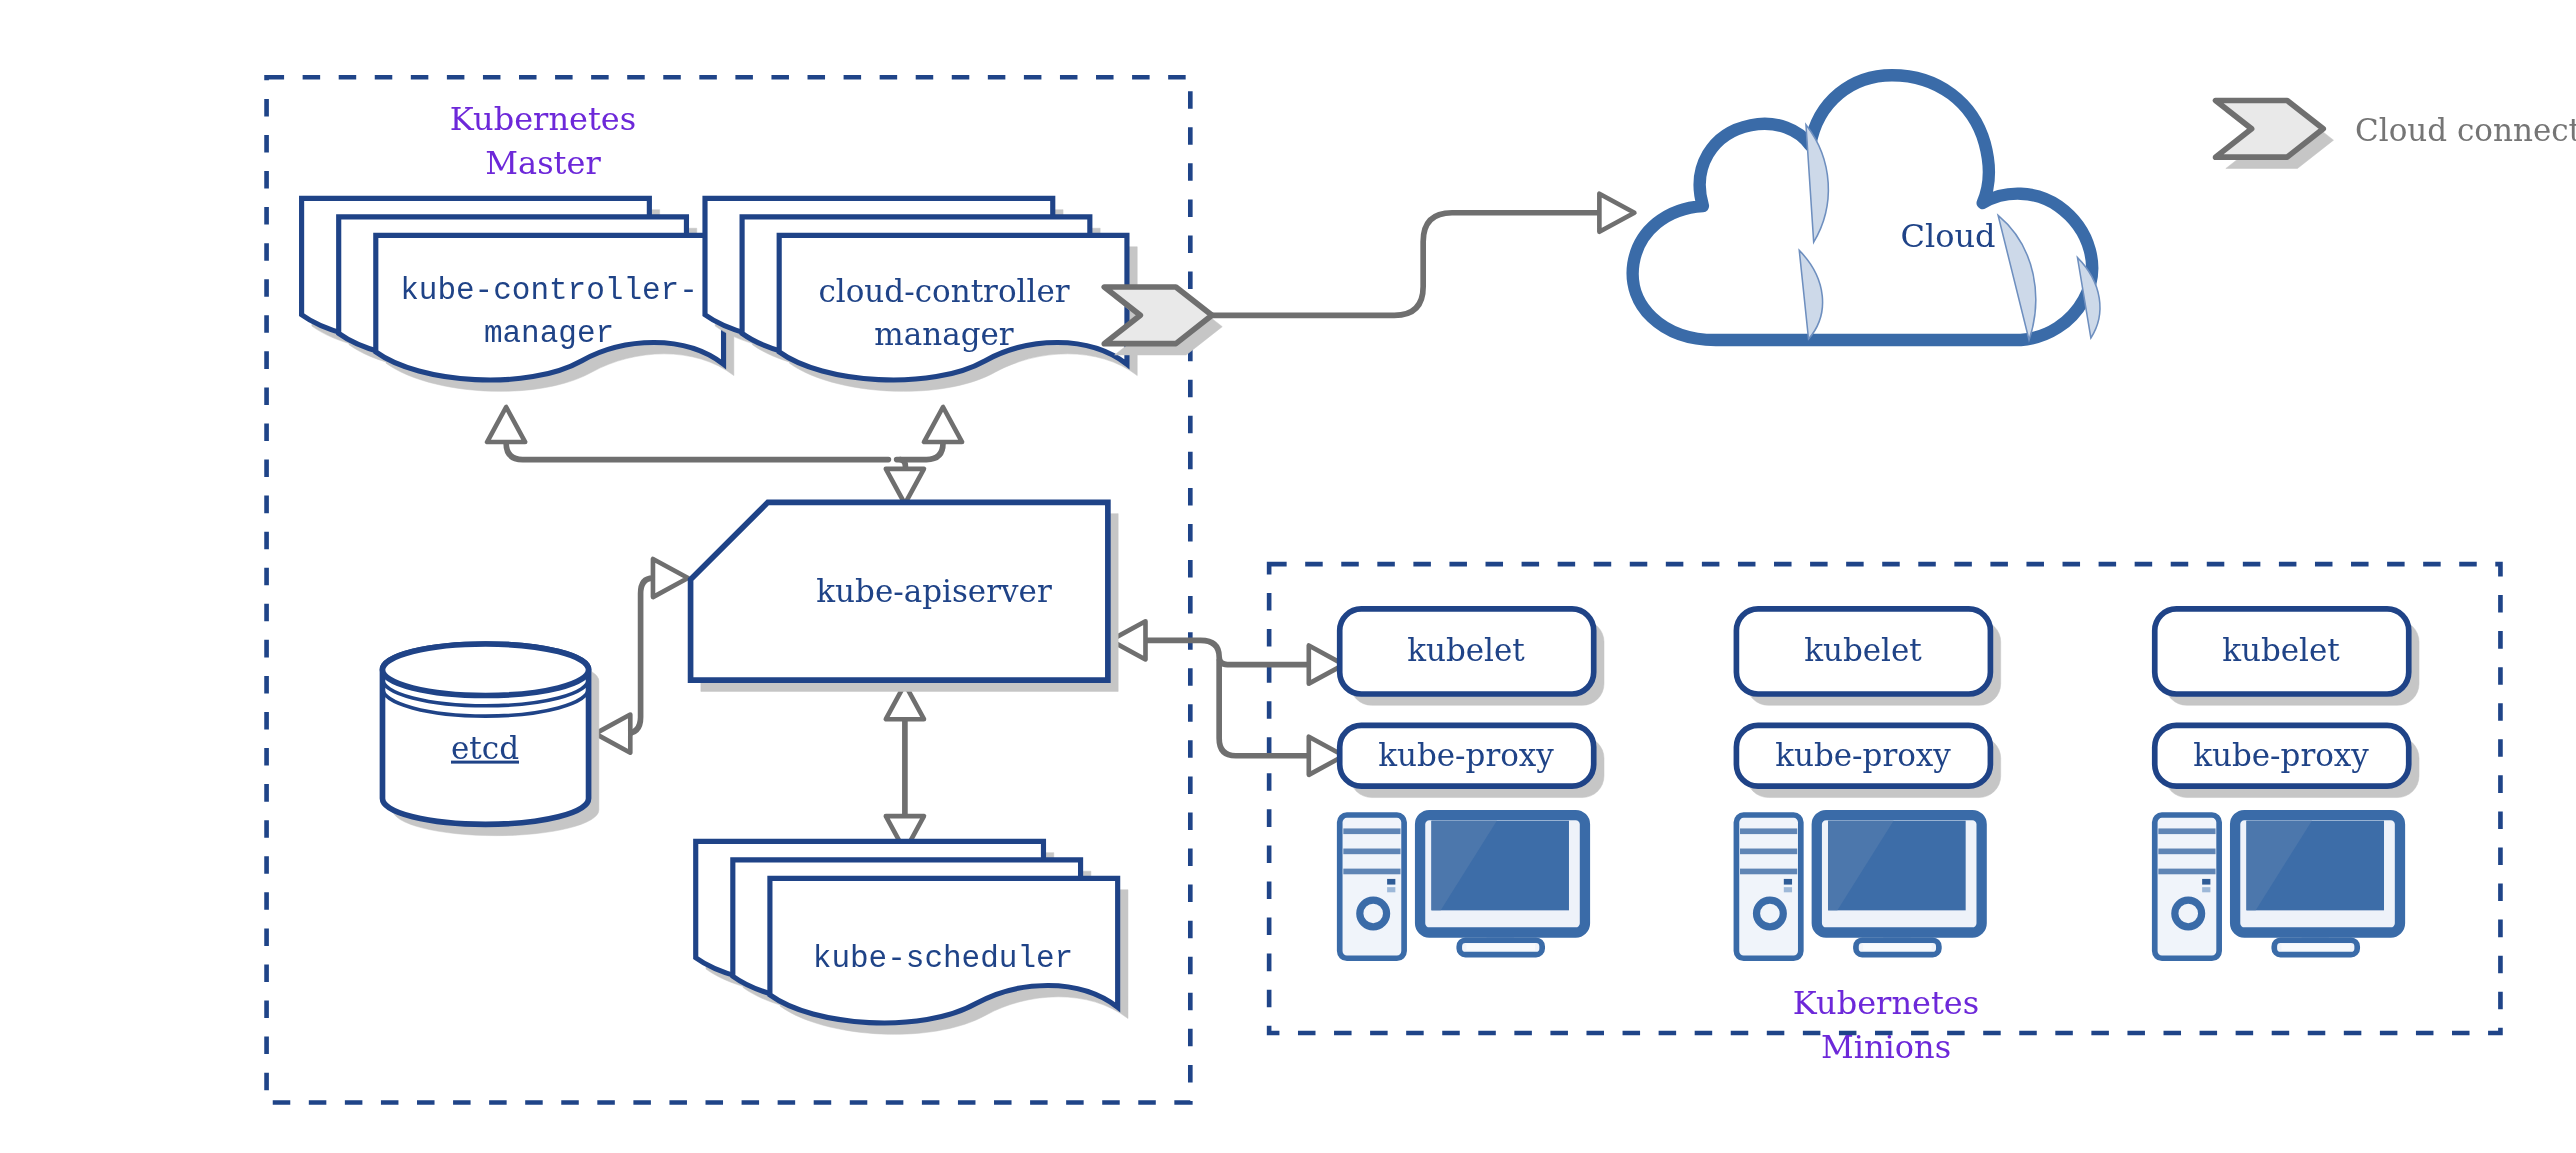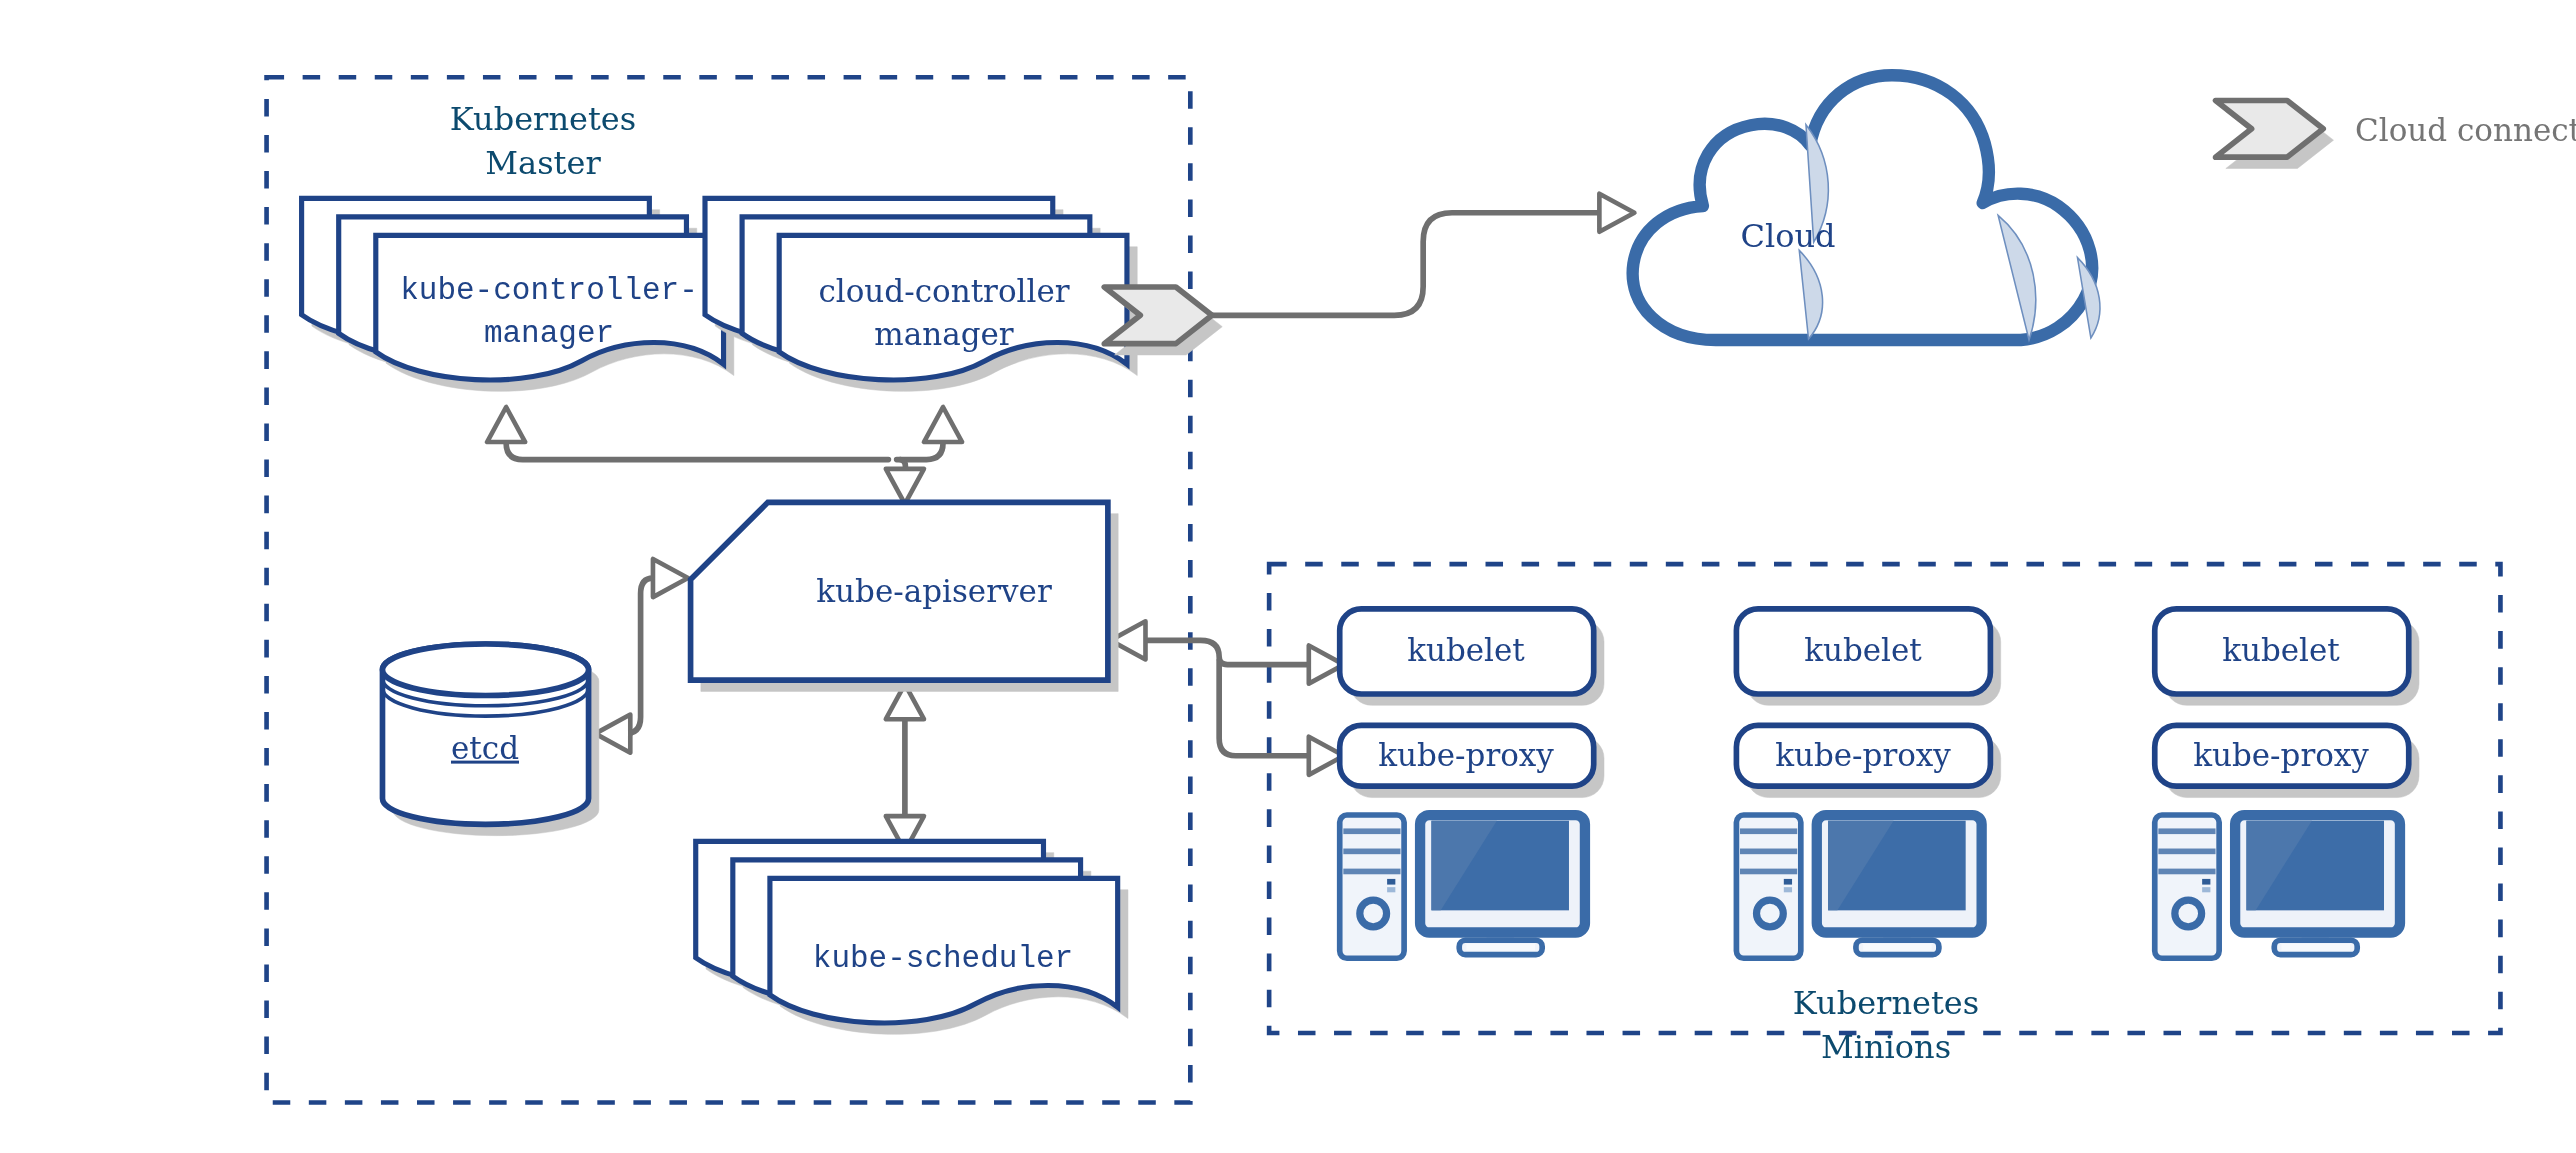--- a/index.html
+++ b/index.html
@@ -17,21 +17,21 @@
   .cloud-outline{fill:#ffffff;stroke:#3A6BA8;stroke-width:24;stroke-linejoin:round;}
   .crescent{fill:#CDD9E9;stroke:#6E8FBF;stroke-width:3;}
   .comp-body{fill:#F0F4FA;stroke:#3A6BA8;stroke-width:11;}
   .comp-stripe{fill:#5F85B5;}
   .comp-frame{fill:#EEF2F9;stroke:#3A6BA8;stroke-width:20;}
   .screen{fill:#3D6DA8;}
   .screen-gloss{fill:#4C77AC;}
   
   .lbl{position:absolute;transform:translate(-50%,-50%);text-align:center;white-space:nowrap;line-height:1.38;}
   .navy{color:#1F4387;font-size:31px;}
-  .gray{color:#0c4a6e;font-size:32px;}
+  .gray{color:#6d28d9;font-size:32px;}
   .legend-lbl{position:absolute;transform:translate(0,-50%);white-space:nowrap;color:#757575;font-size:31px;}
 </style>
 </head>
 <body>
 
 <div id="canvas">
 
 <svg id="diagram-svg" width="2665" height="1153" viewBox="0 0 5172 2238" xmlns="http://www.w3.org/2000/svg">
 
   <defs>
@@ -196,21 +196,21 @@
   <div>cloud-controller</div>
   <div>manager</div>
 </div>
 
 <div class="lbl navy" style="left:934px;top:591px;">kube-apiserver</div>
 
 <div class="lbl navy" style="left:485px;top:748px;text-decoration:underline;">etcd</div>
 
 <div class="lbl navy" style="left:943px;top:959px;font-family:Liberation Mono, monospace;">kube-scheduler</div>
 
-<div class="lbl navy" style="left:1788px;top:236px;font-size:32px;">Cloud</div>
+<div class="lbl navy" style="left:1948px;top:236px;font-size:32px;">Cloud</div>
 
 <div class="legend-lbl" style="left:2355px;top:130px;">Cloud connector</div>
 
 <div class="lbl navy" style="left:1466px;top:650px;">kubelet</div>
 <div class="lbl navy" style="left:1466px;top:755px;">kube-proxy</div>
 
 <div class="lbl navy" style="left:1863px;top:650px;">kubelet</div>
 <div class="lbl navy" style="left:1863px;top:755px;">kube-proxy</div>
 
 <div class="lbl navy" style="left:2281px;top:650px;">kubelet</div>

